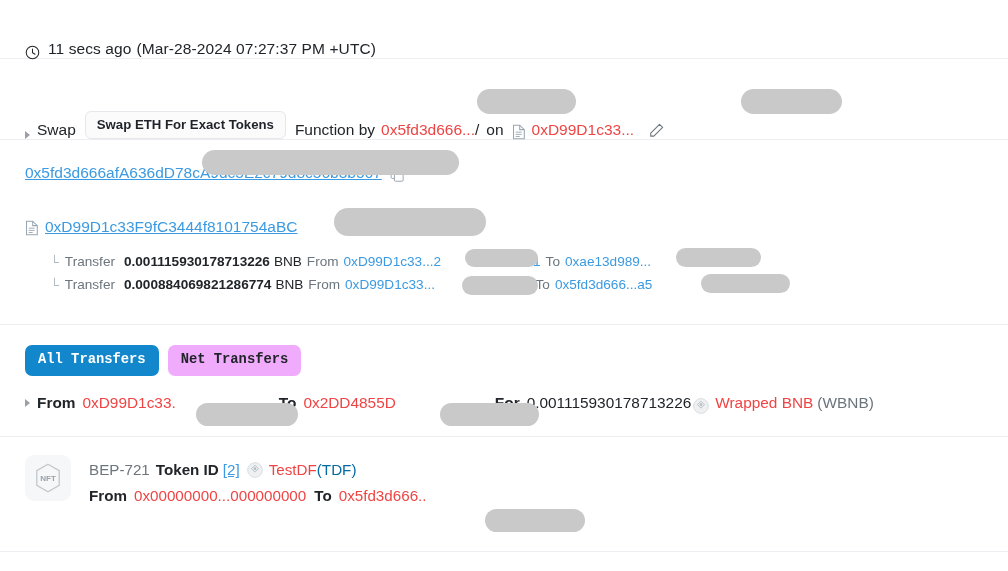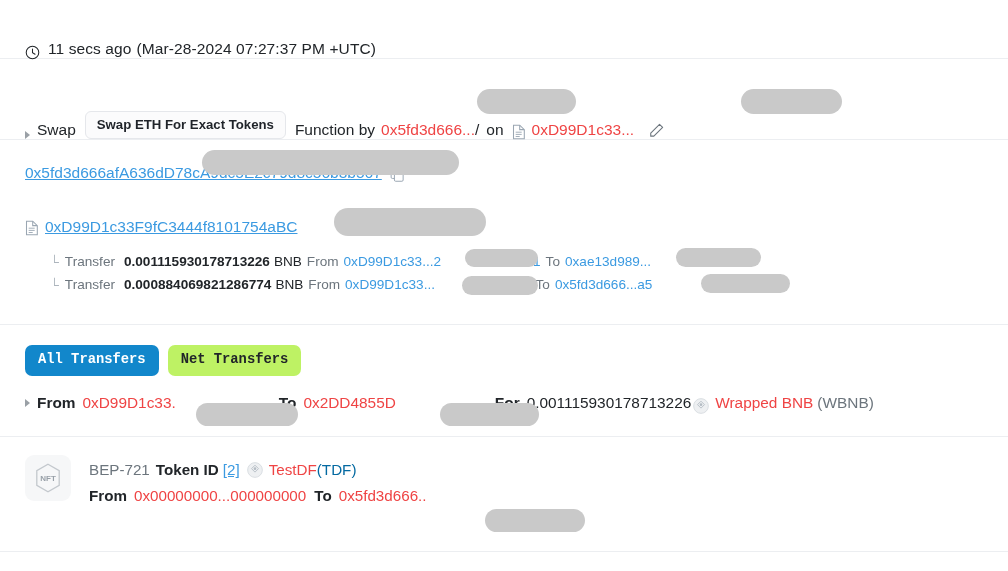--- a/index.html
+++ b/index.html
@@ -61,21 +61,21 @@
 
   
   .btn-row { padding: 20px 25px 0; display: flex; gap: 9px; }
   .btn {
     font-size: 13.8px; font-weight: 700;
     border-radius: 7px; padding: 8px 13px 9px;
     border: none; cursor: pointer; line-height: 1;
     font-family: Liberation Mono, monospace;
   }
   .btn.active { background: #1287cb; color: #ffffff; }
-  .btn.inactive { background: #bef264; color: #212529; text-align: center; }
+  .btn.inactive { background: #f0abfc; color: #212529; text-align: center; }
 
   
   .ft-row { padding: 18px 25px 0; display: flex; align-items: center; font-size: 15.4px; white-space: nowrap; }
   .ft-row b { font-weight: 700; color:#212529; }
   .ft-row .val { color:#212529; }
   .ft-row .muted { color:#6c757d; }
 
   
   .nft-row { padding: 18px 25px 0; display: flex; align-items: flex-start; }
   .nft-thumb {

